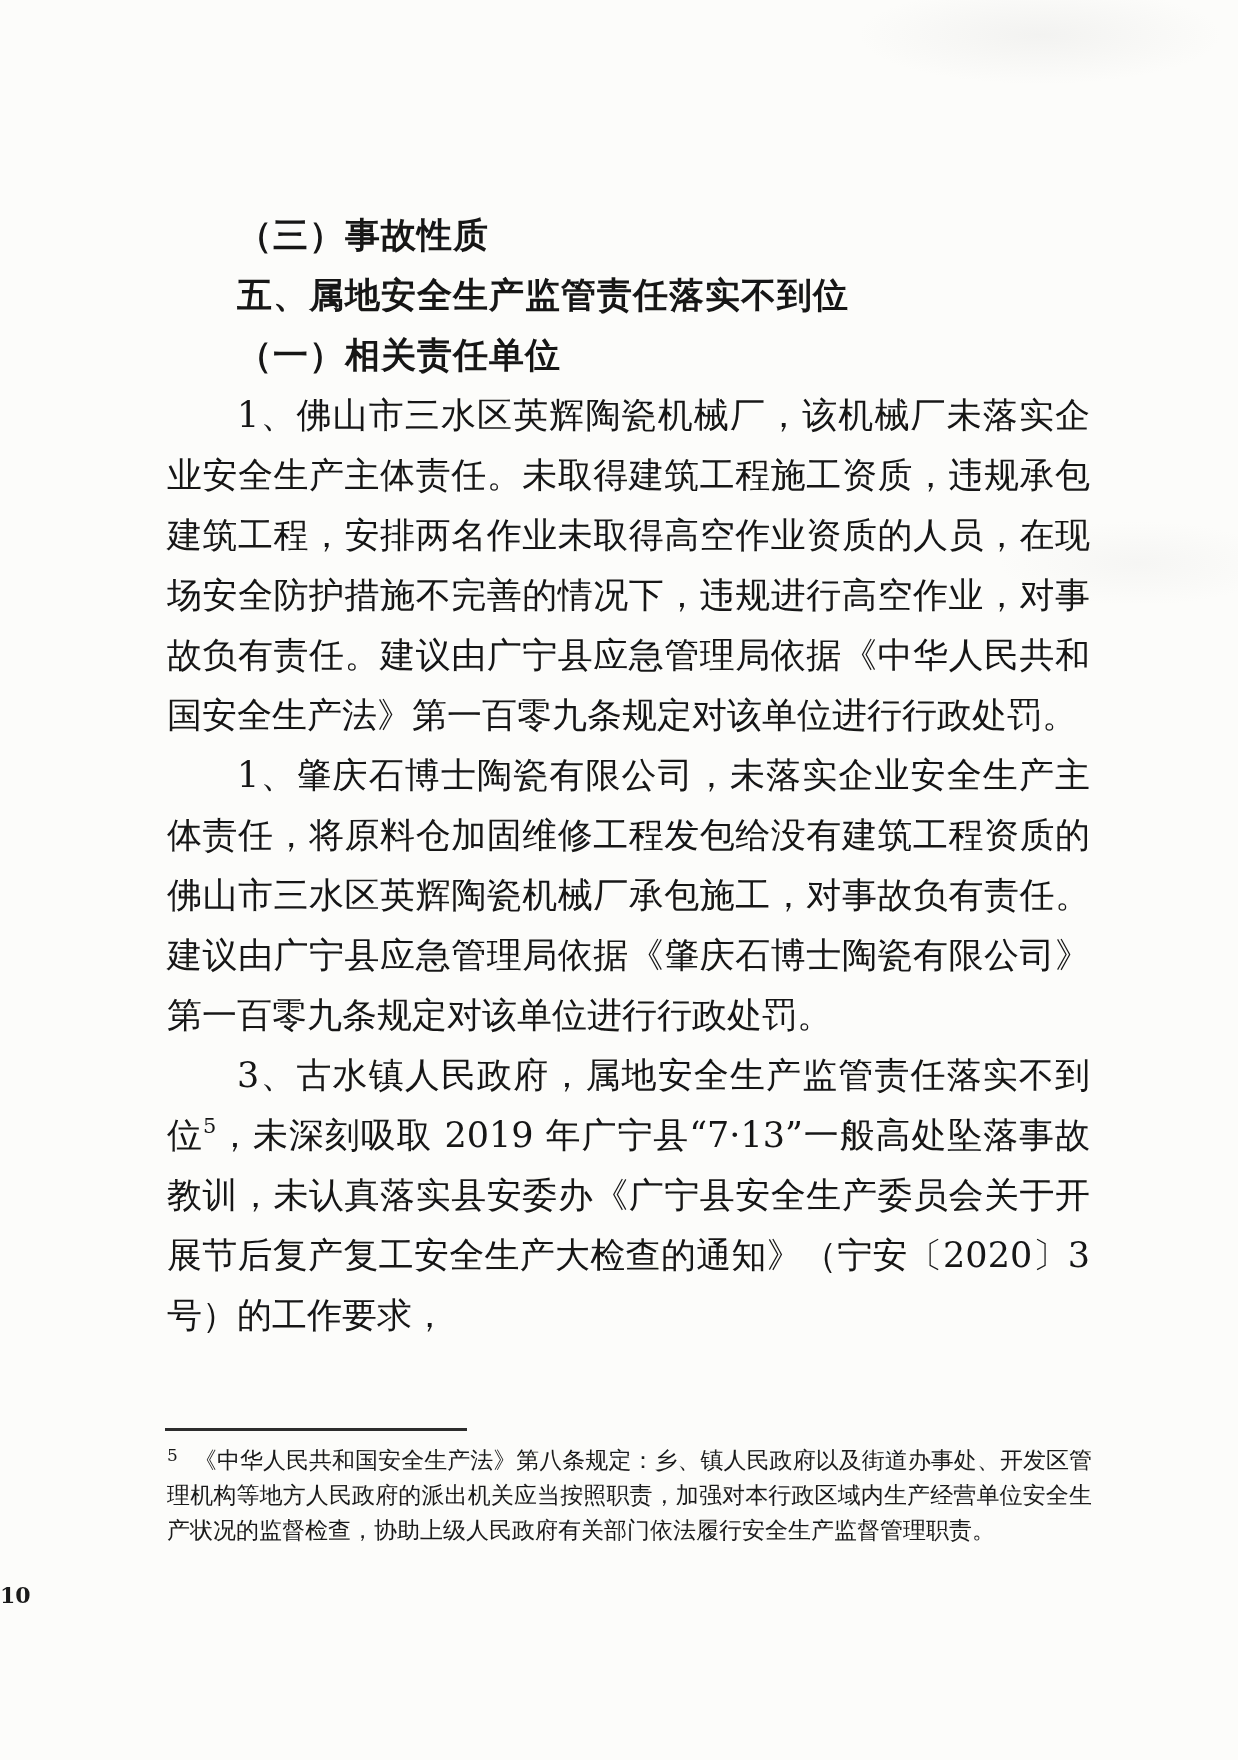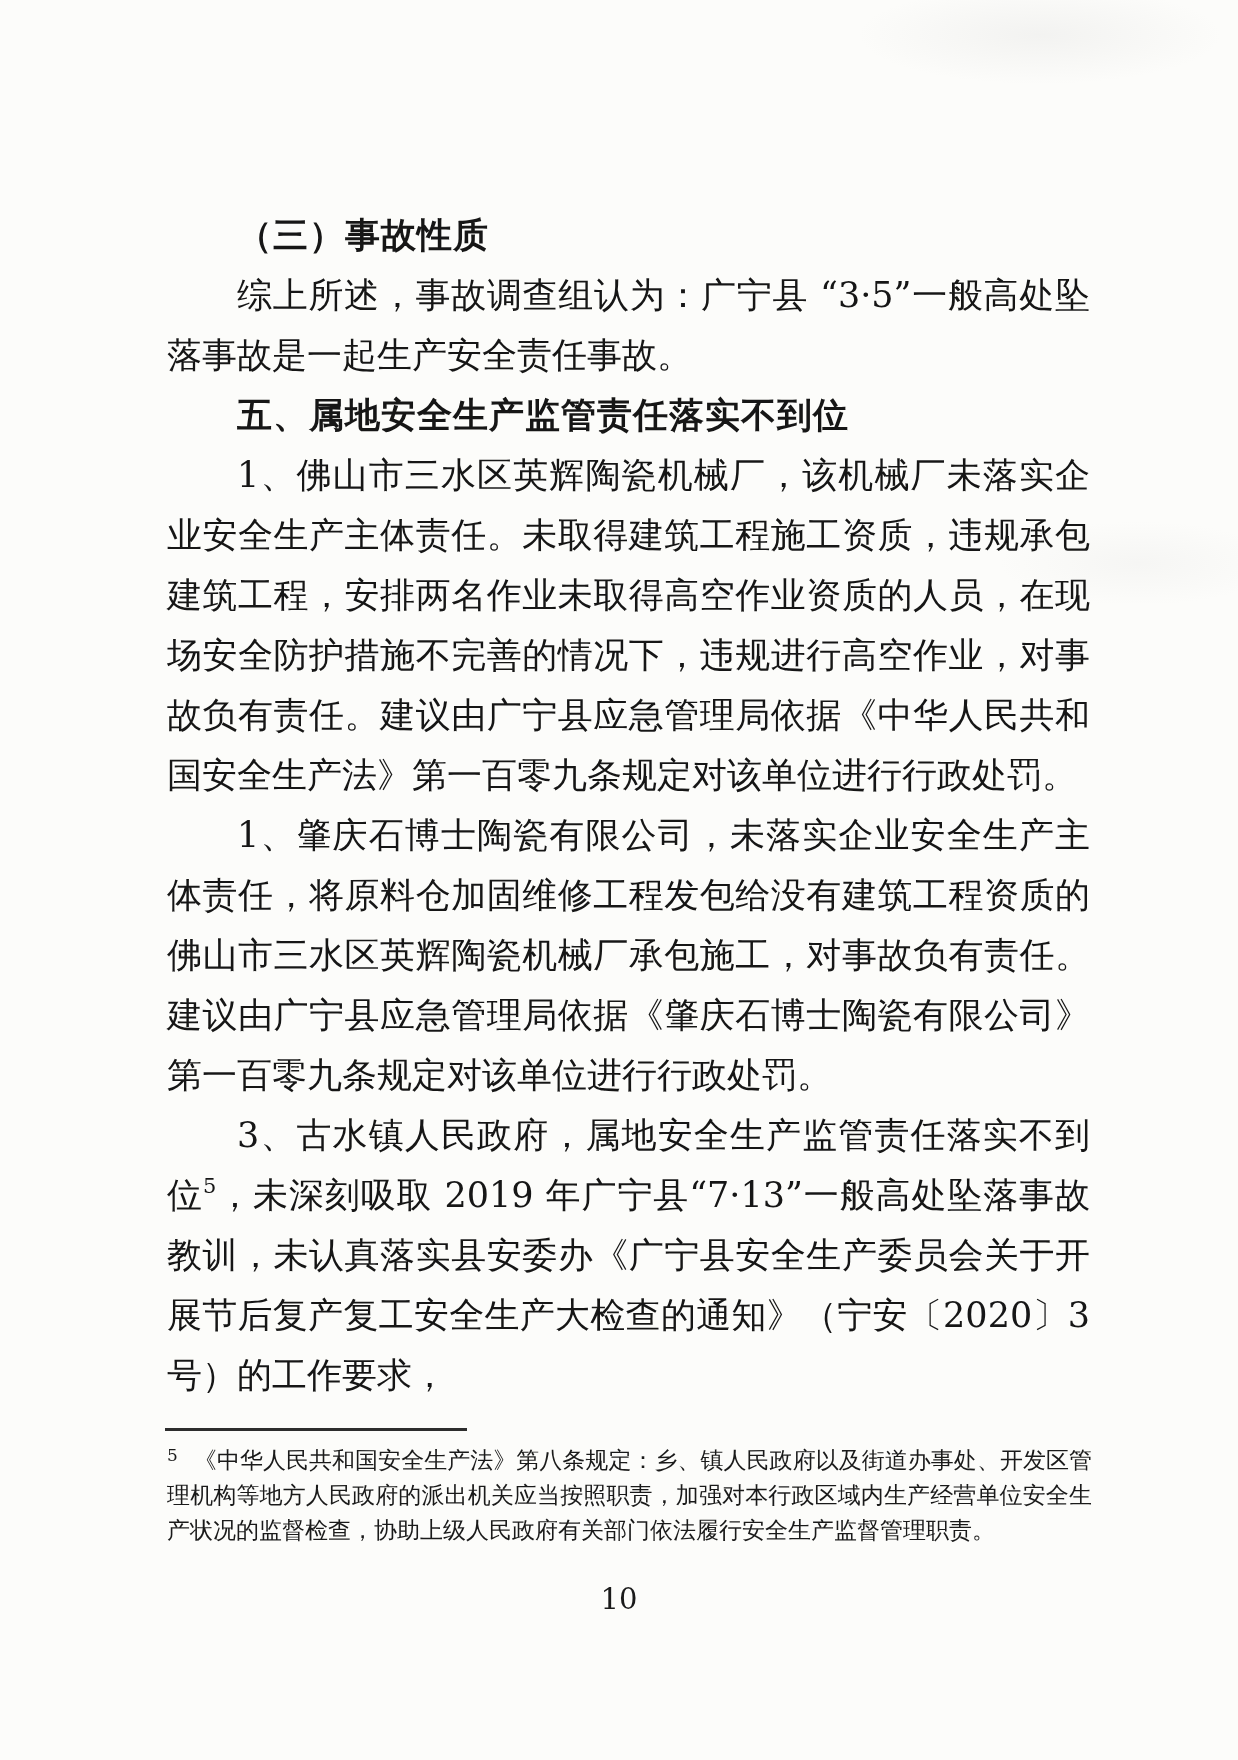--- a/index.html
+++ b/index.html
@@ -79,38 +79,39 @@
       vertical-align: baseline;
       position: relative;
       top: -7px;
       margin-right: 16px;
     }
     .page-number {
       position: absolute;
       left: 0;
       top: 1582px;
       width: 1238px;
-      text-align: center;
-      font-size: 29px;
+      text-align: left;
+      font-size: 22px;
       color: #1a1a1a;
+      font-weight: bold;
     }
   </style>
 </head>
 <body>
 
 <div class="sheet">
 
   <main class="main-text">
 
     <h2 class="heading-serif">（三）事故性质</h2>
 
-    <p class="para">综上所述，事故调查组认为：广宁县 “3·5”一般高处坠落事故是一起生产安全责任事故。</p>
 
     <h2 class="heading-black">五、属地安全生产监管责任落实不到位</h2>
 
+    <h2 class="heading-serif">（一）相关责任单位</h2>
 
     <p class="para"><b class="lead">1、佛山市三水区英辉陶瓷机械厂，</b><span>该机械厂未落实企业安全生产主体责任。未取得建筑工程施工资质，违规承包建筑工程，安排两名作业未取得高空作业资质的人员，在现场安全防护措施不完善的情况下，违规进行高空作业，对事故负有责任。建议由广宁县应急管理局依据《中华人民共和国安全生产法》第一百零九条规定对该单位进行行政处罚。</span></p>
 
     <p class="para"><b class="lead">1、肇庆石博士陶瓷有限公司，</b><span>未落实企业安全生产主体责任，将原料仓加固维修工程发包给没有建筑工程资质的佛山市三水区英辉陶瓷机械厂承包施工，对事故负有责任。建议由广宁县应急管理局依据《肇庆石博士陶瓷有限公司》第一百零九条规定对该单位进行行政处罚。</span></p>
 
     <p class="para"><b class="lead">3、古水镇人民政府，</b><span>属地安全生产监管责任落实不到位</span><sup class="fnref">5</sup><span>，未深刻吸取 2019 年广宁县“7·13”一般高处坠落事故教训，未认真落实县安委办《广宁县安全生产委员会关于开展节后复产复工安全生产大检查的通知》（宁安〔2020〕3 号）的工作要求，</span></p>
 
   </main>
 
   <div class="footnote-rule"></div>

